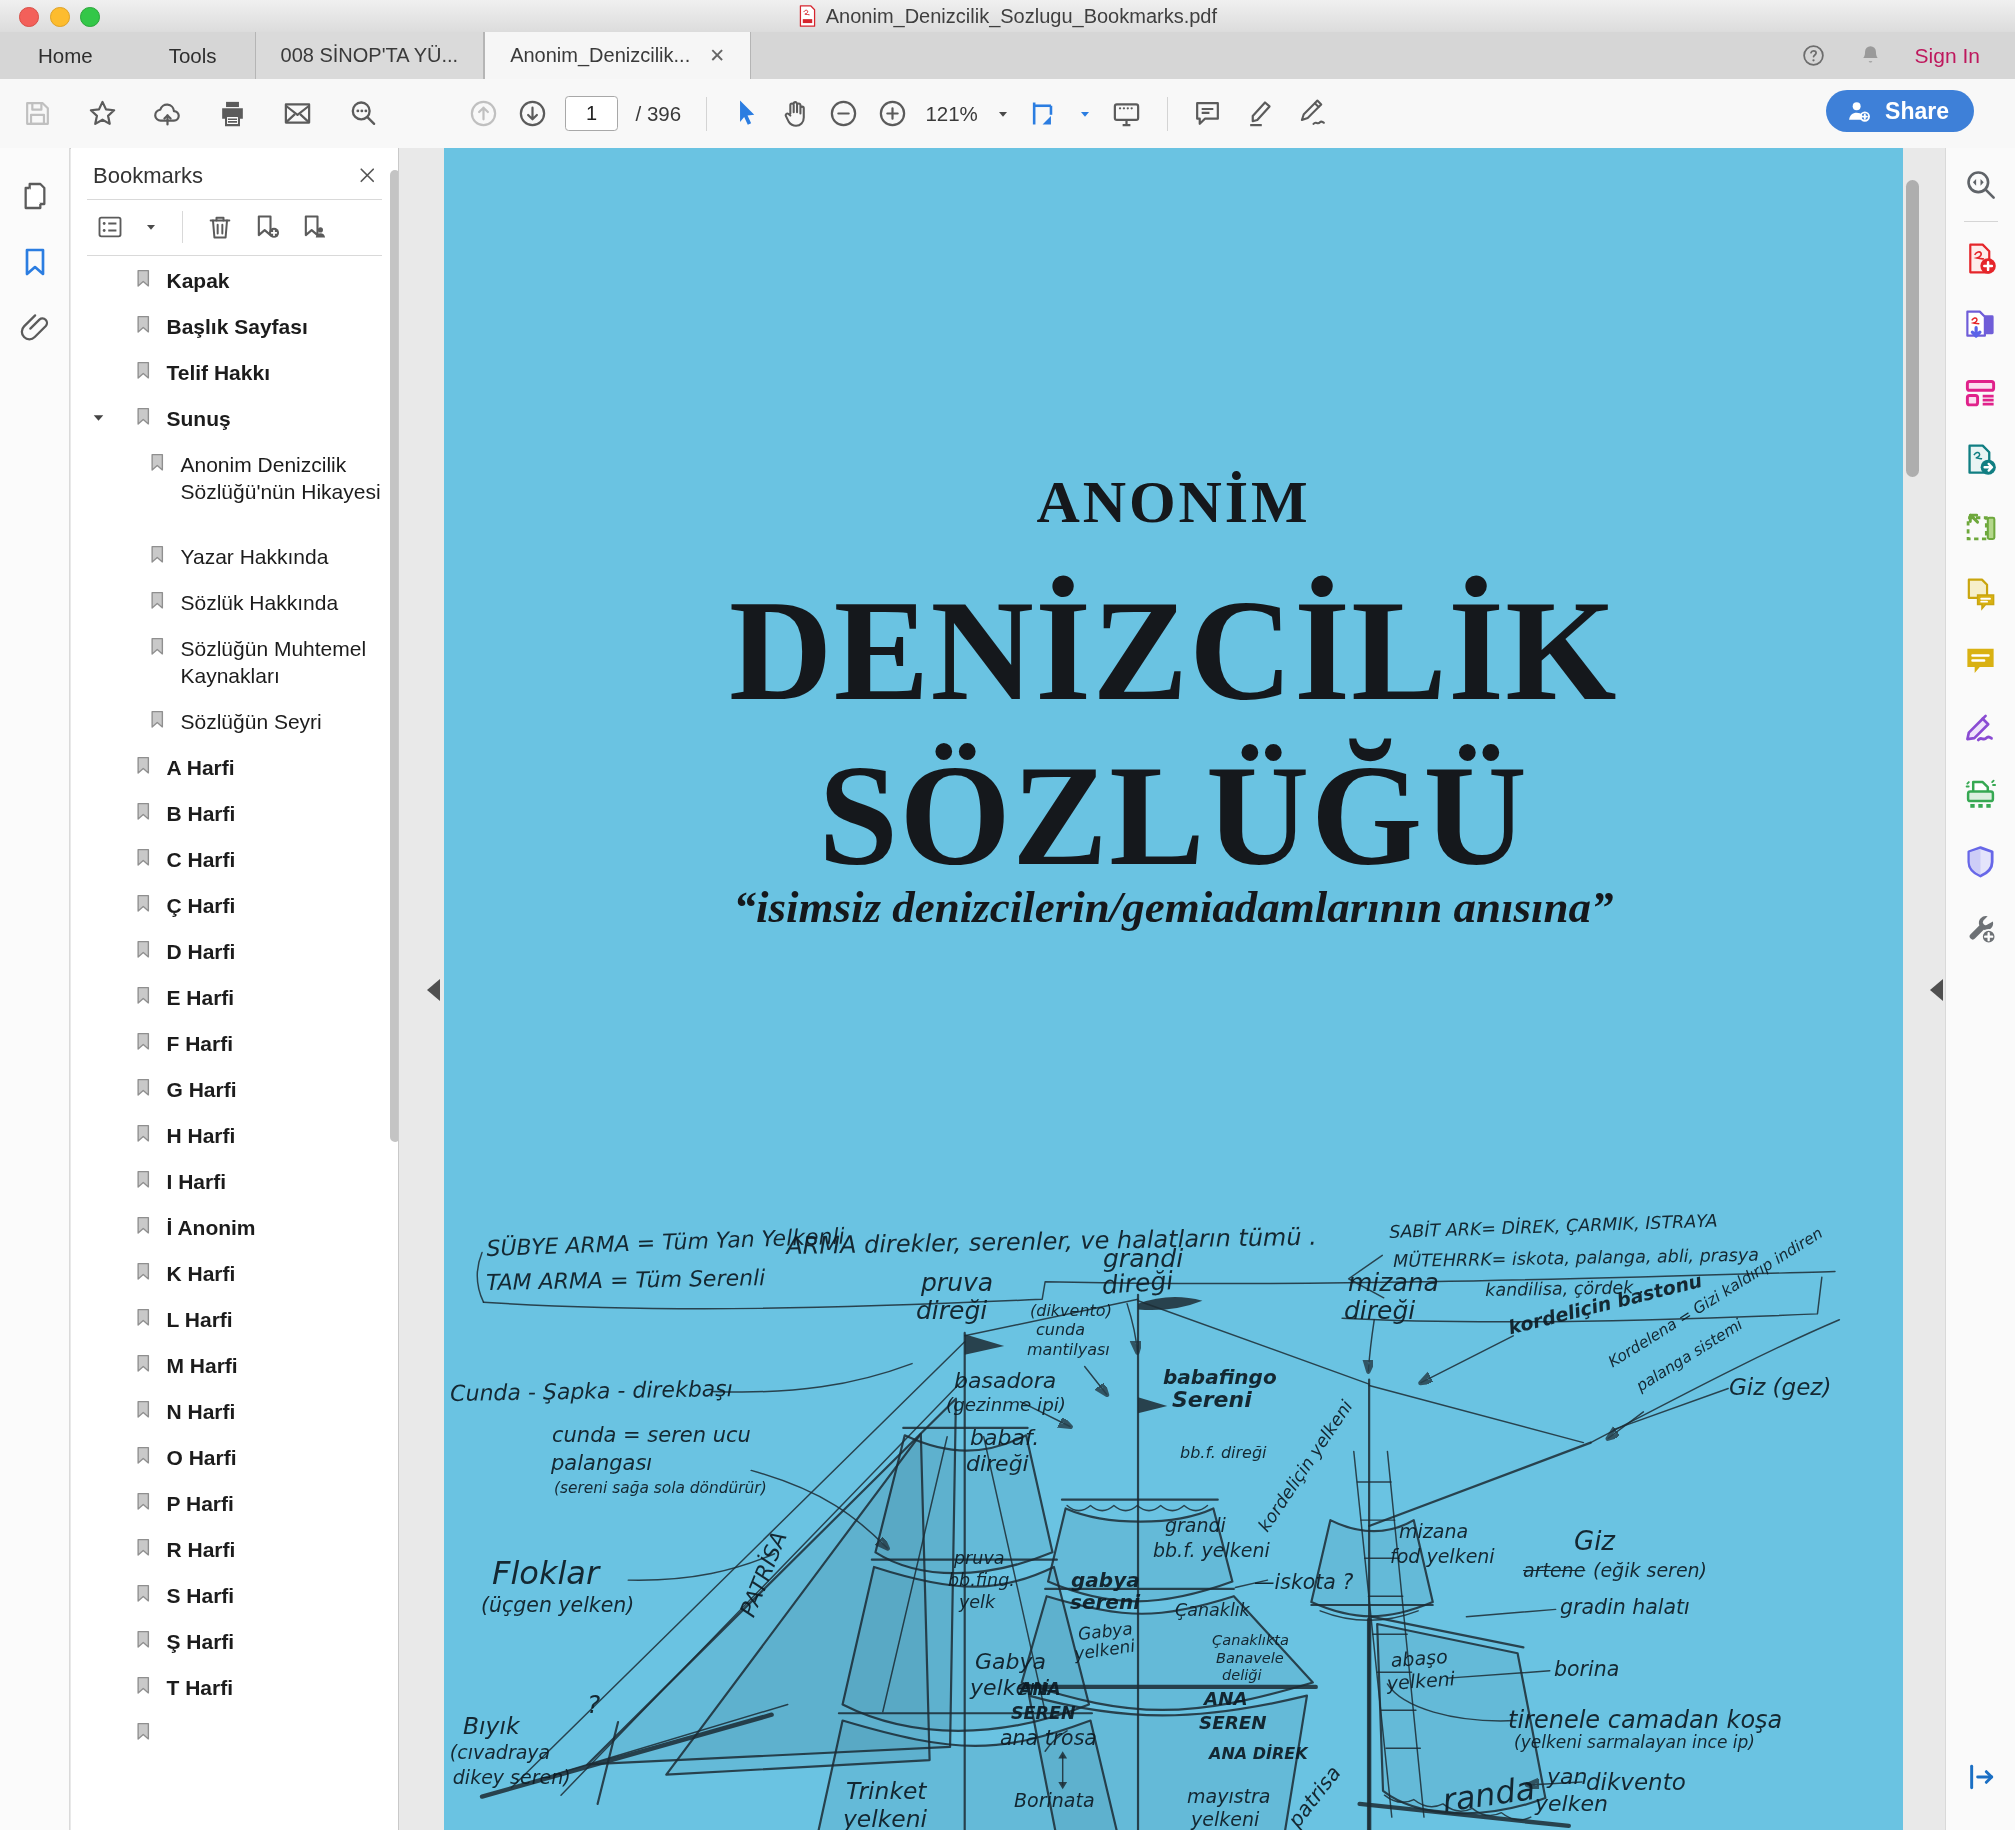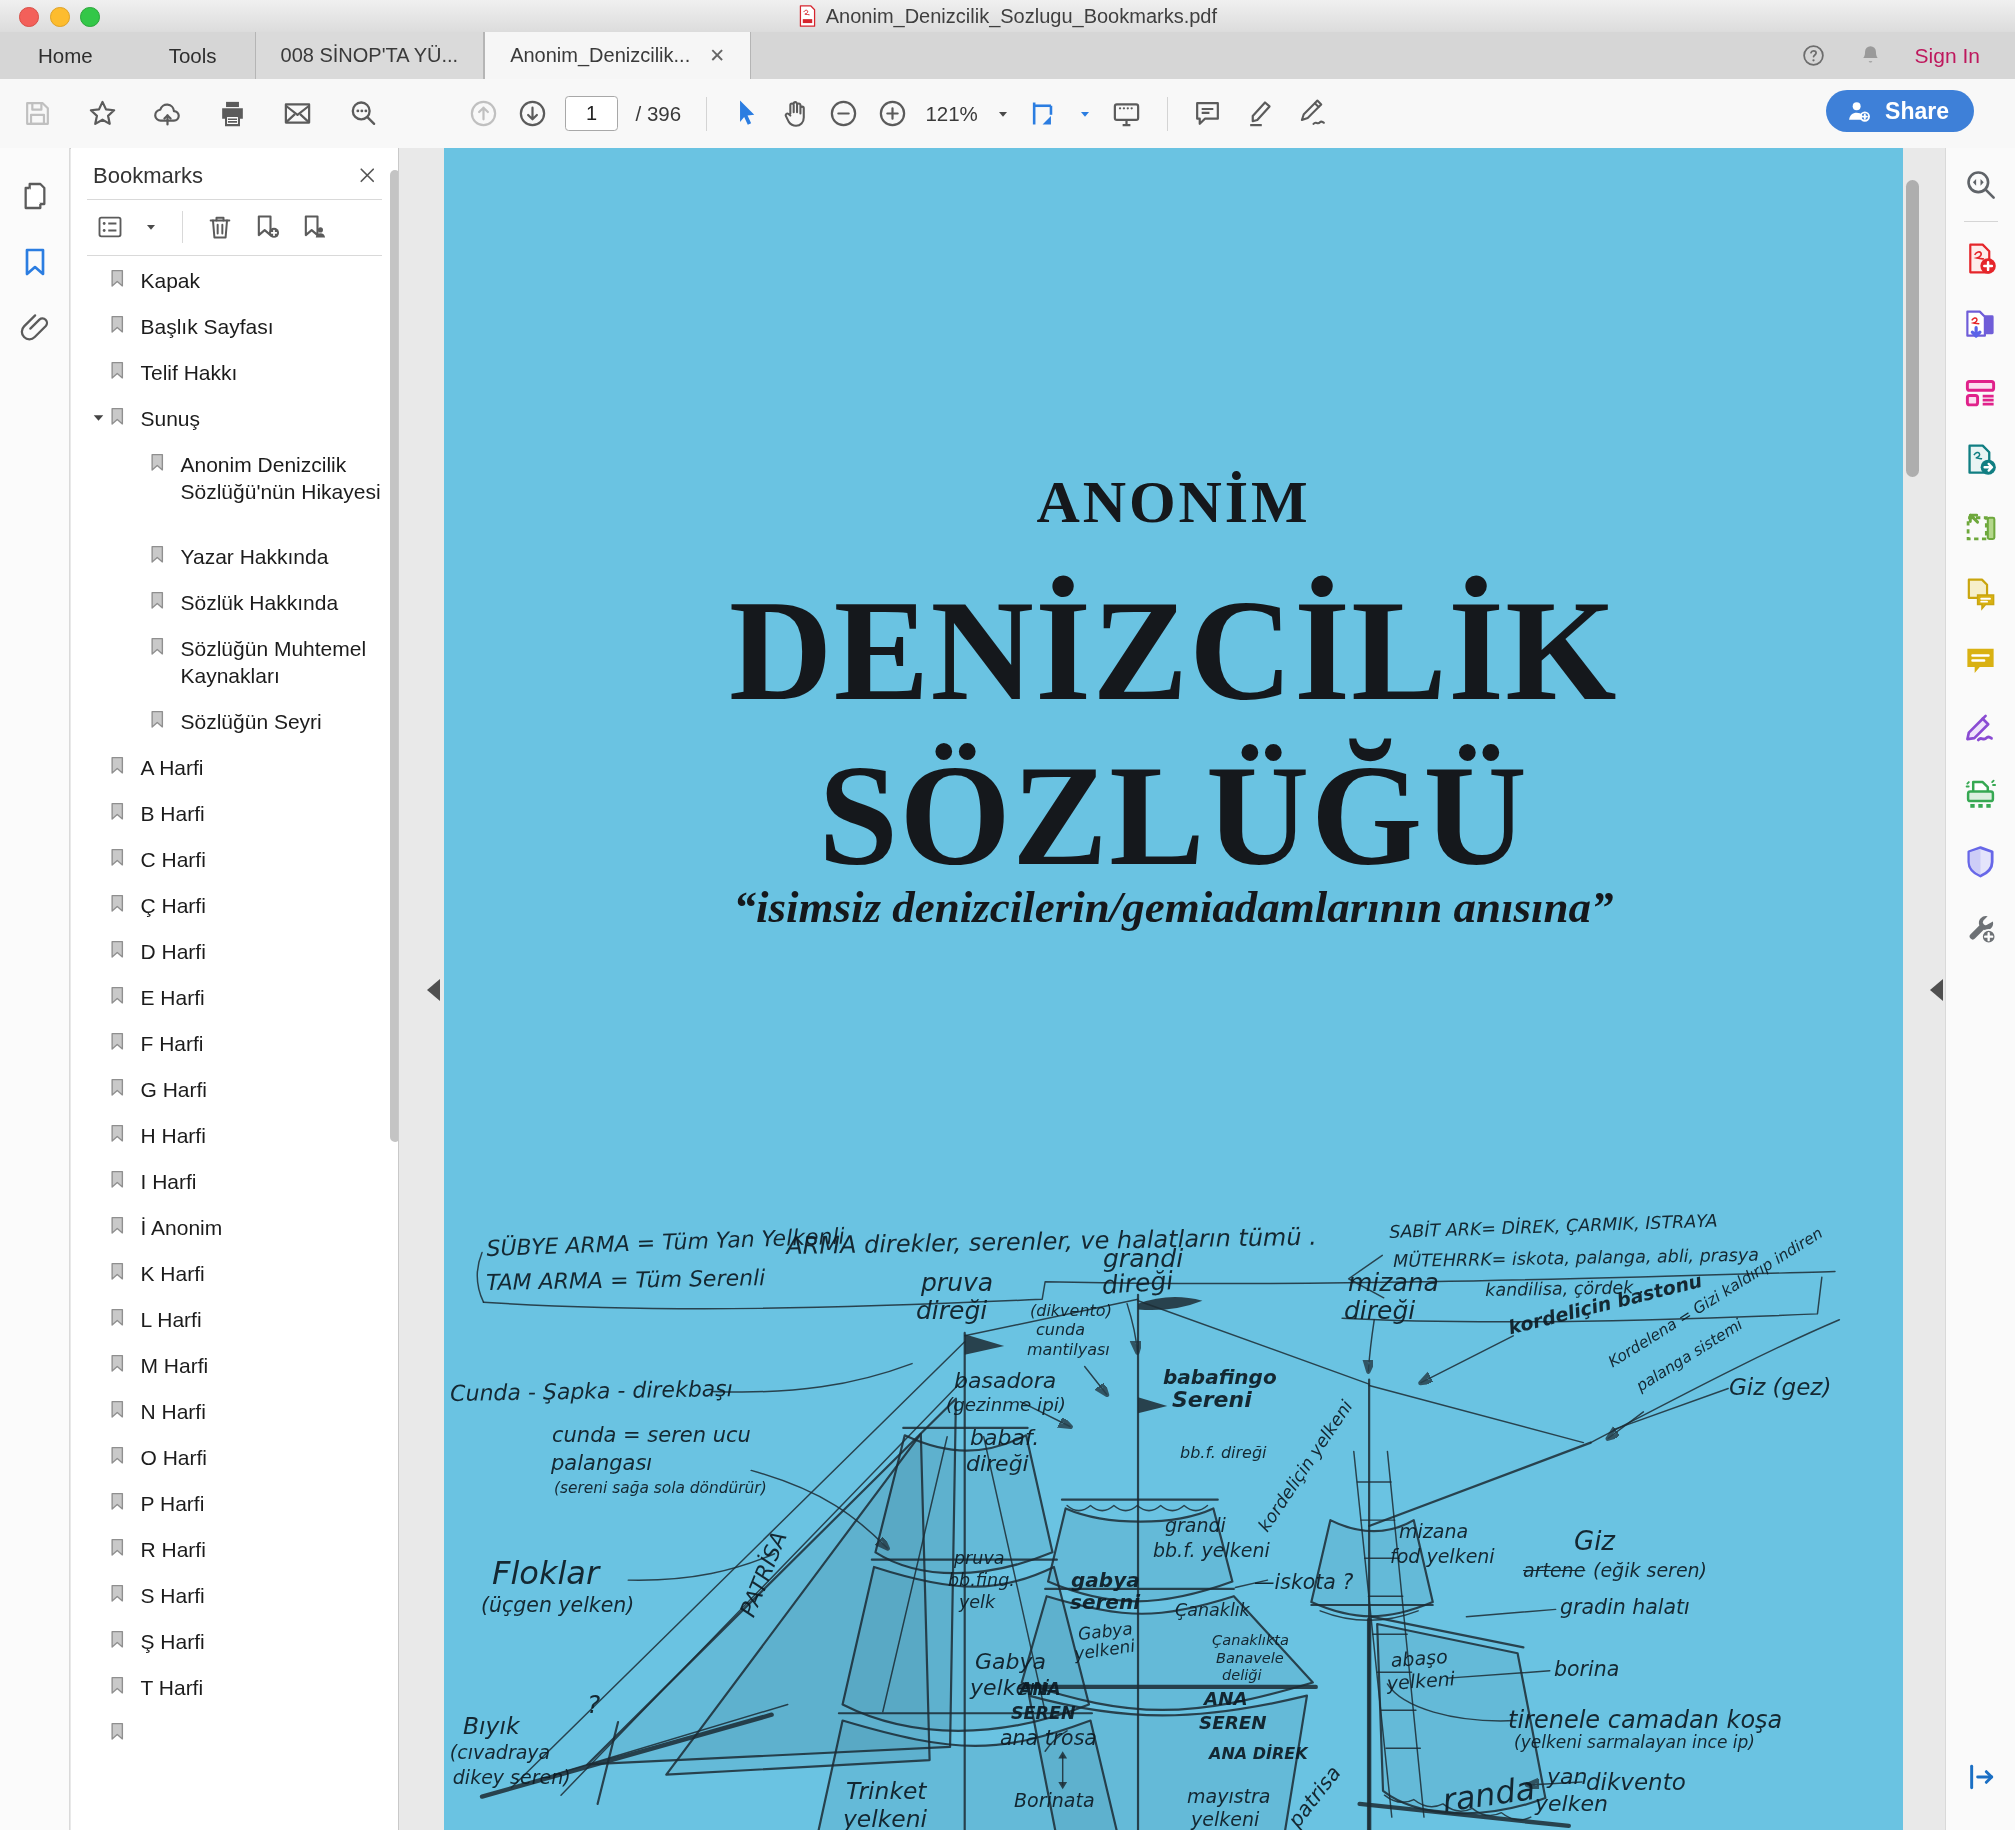--- a/index.html
+++ b/index.html
@@ -65,21 +65,21 @@
   #bmtitle{font-size:22px;color:#333;}
   #bmclose{color:#555;}
   #bmclose svg{width:20.5px;height:20.5px;}
   .hdiv{height:0.7px;background:#d9d9d9;margin:0 16px;}
   #bmtools{display:flex;align-items:center;gap:19px;padding:11.7px 0 11.7px 25px;}
   #bmtools .icbtn svg{width:28px;height:28px;}
   #bmtools .icdiv{width:0.7px;height:32px;background:#d9d9d9;margin:0 4.4px;}
   #bmlist{position:relative;padding-top:1.5px;}
   .bm-item{display:flex;align-items:flex-start;padding:9.5px 11.7px 9.5px 0;position:relative;cursor:default;}
   .bm-item .bmico{flex:0 0 auto;width:20.5px;height:23.4px;margin-right:13px;margin-top:1.5px;}
-  .bm-item.lvl1{padding-left:36px;}
+  .bm-item.lvl1{padding-left:62px;font-weight:bold;}
   .bm-item.lvl2{padding-left:76px;}
   .bm-label{font-size:21px;line-height:27px;color:#1c1c1c;max-width:213px;}
   .bm-chev{position:absolute;left:17.5px;top:13px;color:#444;}
   .bm-chev svg{width:19px;height:19px;}
   #bmscroll{position:absolute;left:319px;top:22px;width:9.5px;height:972px;border-radius:5.1px;background:#c4c4c4;}
 
   
   #docarea{position:absolute;left:399px;top:148px;width:1546px;height:1683px;background:#e9e9e9;overflow:hidden;}
   #page{position:absolute;left:45px;top:0;width:1459px;height:1683px;background:var(--page-blue);overflow:hidden;}
   .pgtext{position:absolute;left:0;width:100%;text-align:center;color:var(--title-ink);font-family:"Liberation Serif",serif;}

